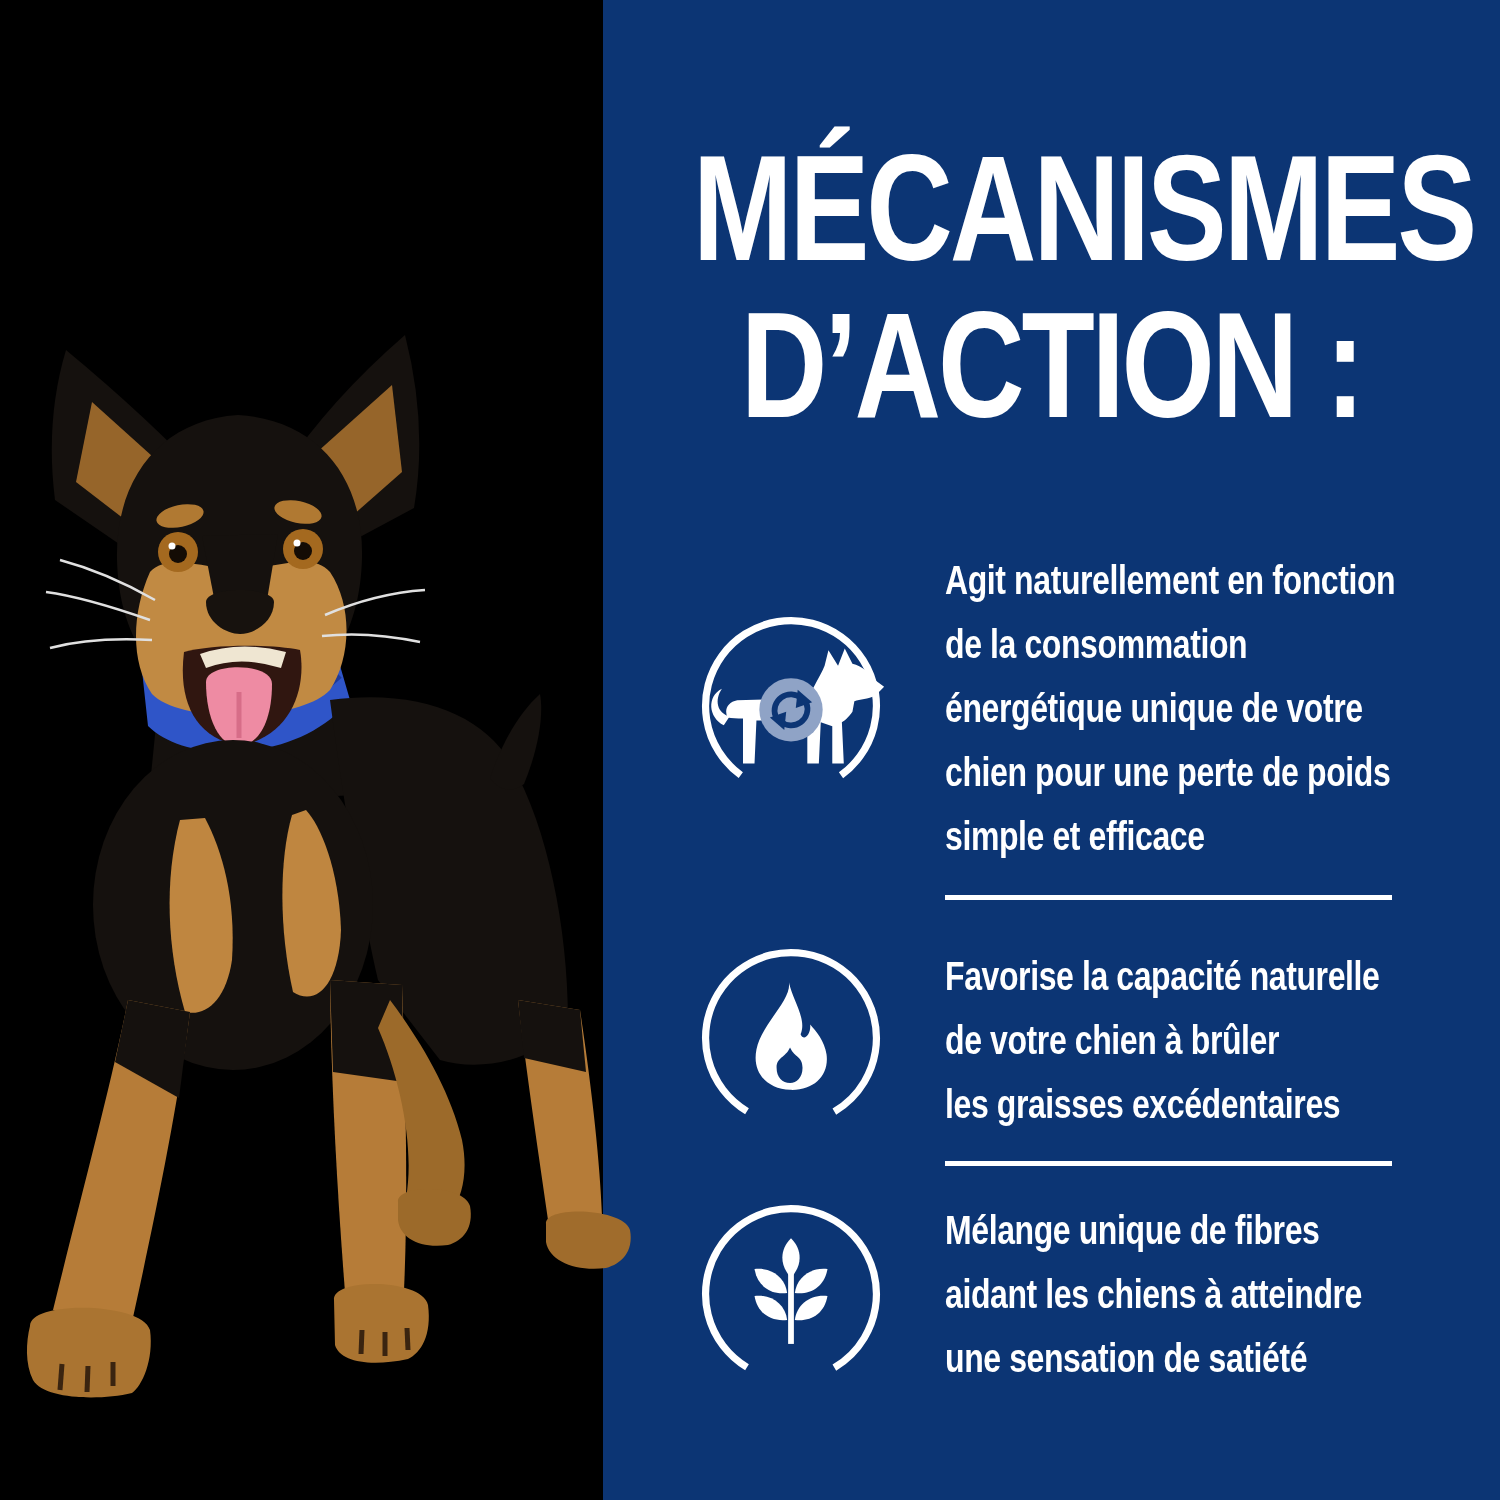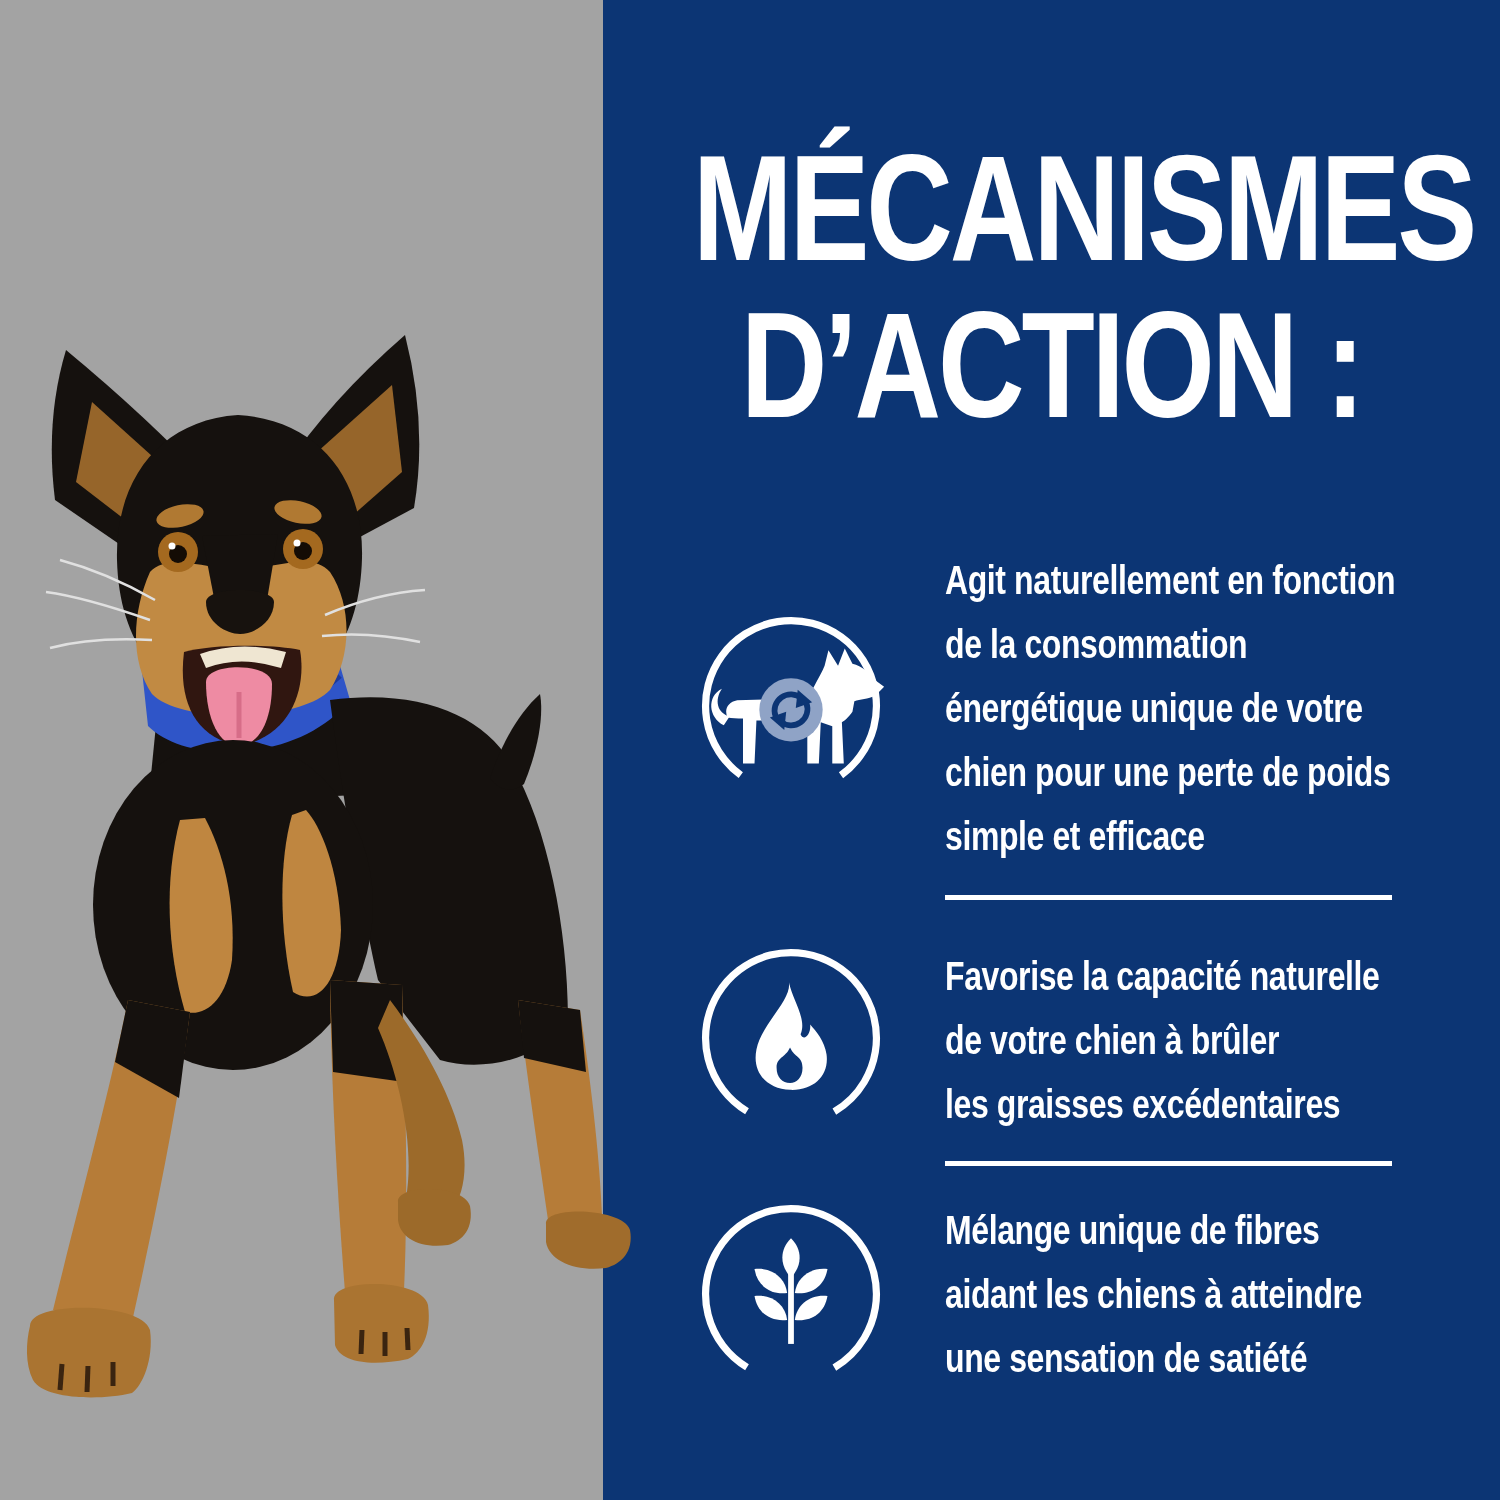--- a/index.html
+++ b/index.html
@@ -1,17 +1,17 @@
 <!DOCTYPE html>
 <html><head>
 <meta charset="utf-8">
 <style>
   html,body{margin:0;padding:0;background:#ffffff;}
   .stage{
-    position:relative;width:1500px;height:1500px;background:#a3a3a3;
+    position:relative;width:1500px;height:1500px;background:#000000;
     overflow:hidden;font-family:"Liberation Sans",sans-serif;
   }
   .panel{
     position:absolute;left:603px;top:0;width:897px;height:1500px;
     background:#0c3574;
   }
   .title{
     position:absolute;top:130px;left:0;width:100%;
     text-align:center;color:#ffffff;font-weight:700;
     font-size:150px;line-height:157px;letter-spacing:-4px;

